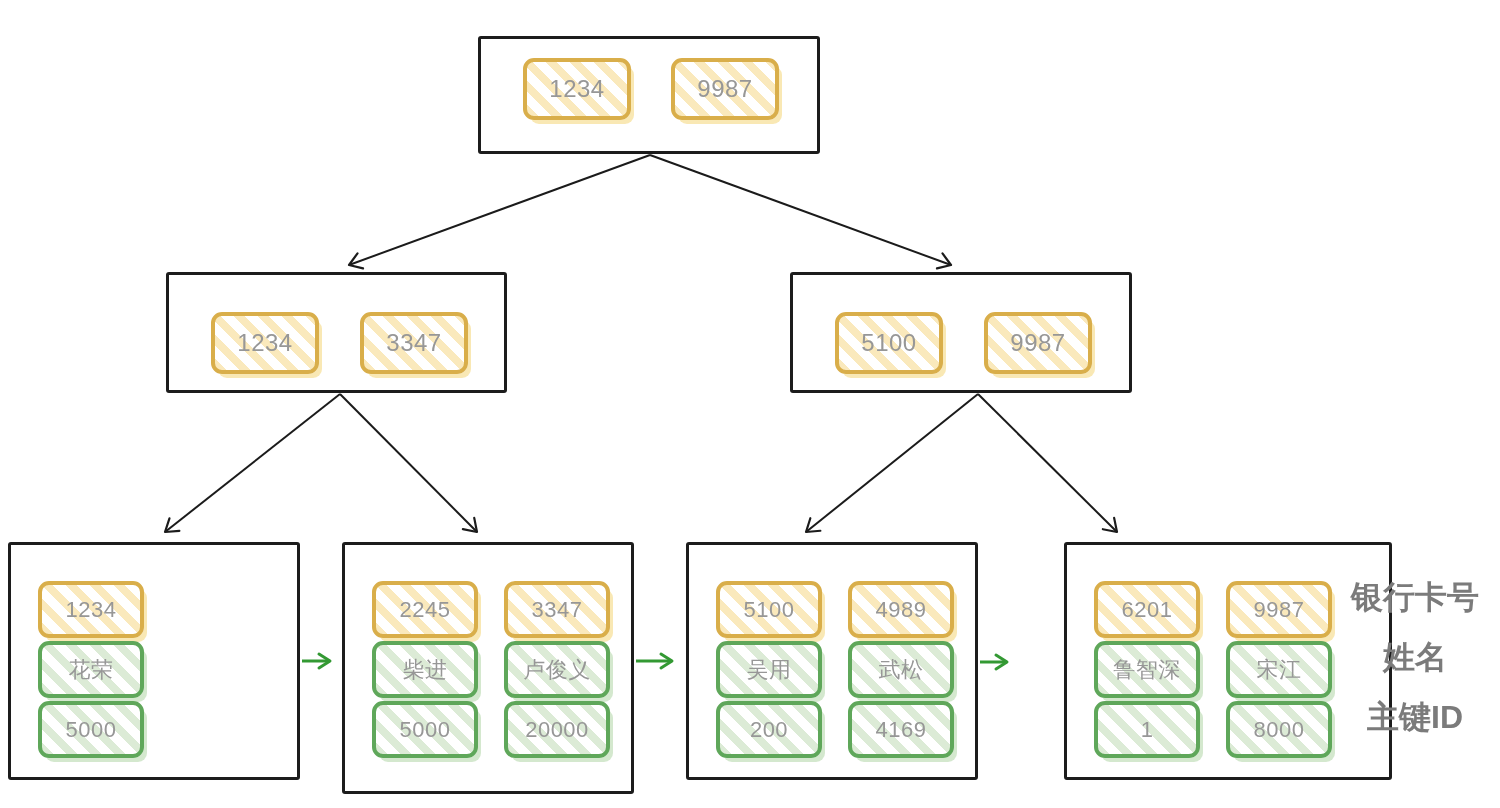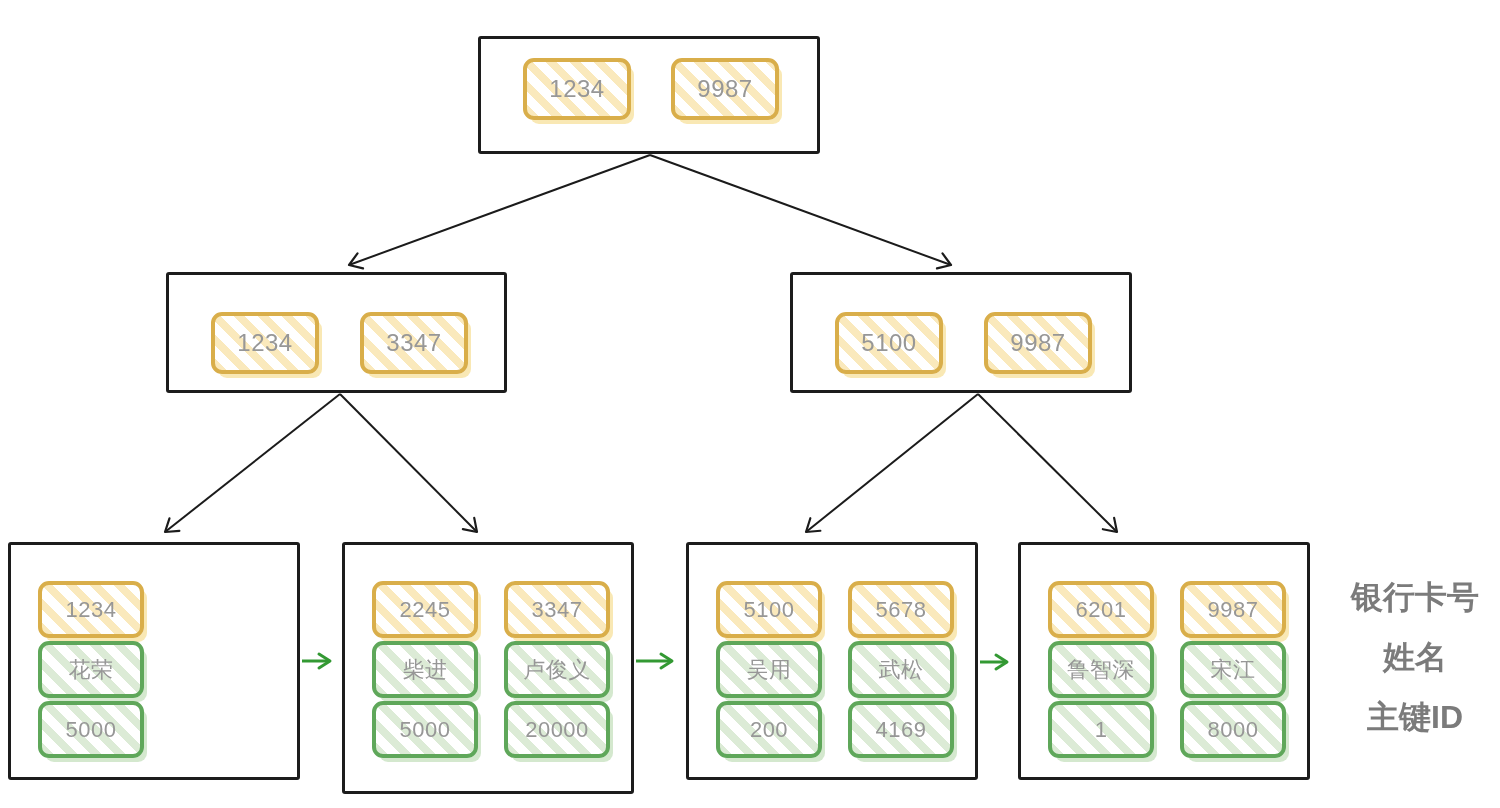--- a/index.html
+++ b/index.html
@@ -113,27 +113,27 @@
     </div>
   </div>
 
   <div class="node leaf" style="left:686px;top:542px;width:292px;height:238px">
     <div class="col" style="left:27px">
       <div class="cell y">5100</div>
       <div class="cell g">吴用</div>
       <div class="cell g">200</div>
     </div>
     <div class="col" style="left:159px">
-      <div class="cell y">5678</div>
+      <div class="cell y">4989</div>
       <div class="cell g">武松</div>
       <div class="cell g">4169</div>
     </div>
   </div>
 
-  <div class="node leaf" style="left:1018px;top:542px;width:292px;height:238px">
+  <div class="node leaf" style="left:1064px;top:542px;width:328px;height:238px">
     <div class="col" style="left:27px">
       <div class="cell y">6201</div>
       <div class="cell g">鲁智深</div>
       <div class="cell g">1</div>
     </div>
     <div class="col" style="left:159px">
       <div class="cell y">9987</div>
       <div class="cell g">宋江</div>
       <div class="cell g">8000</div>
     </div>

